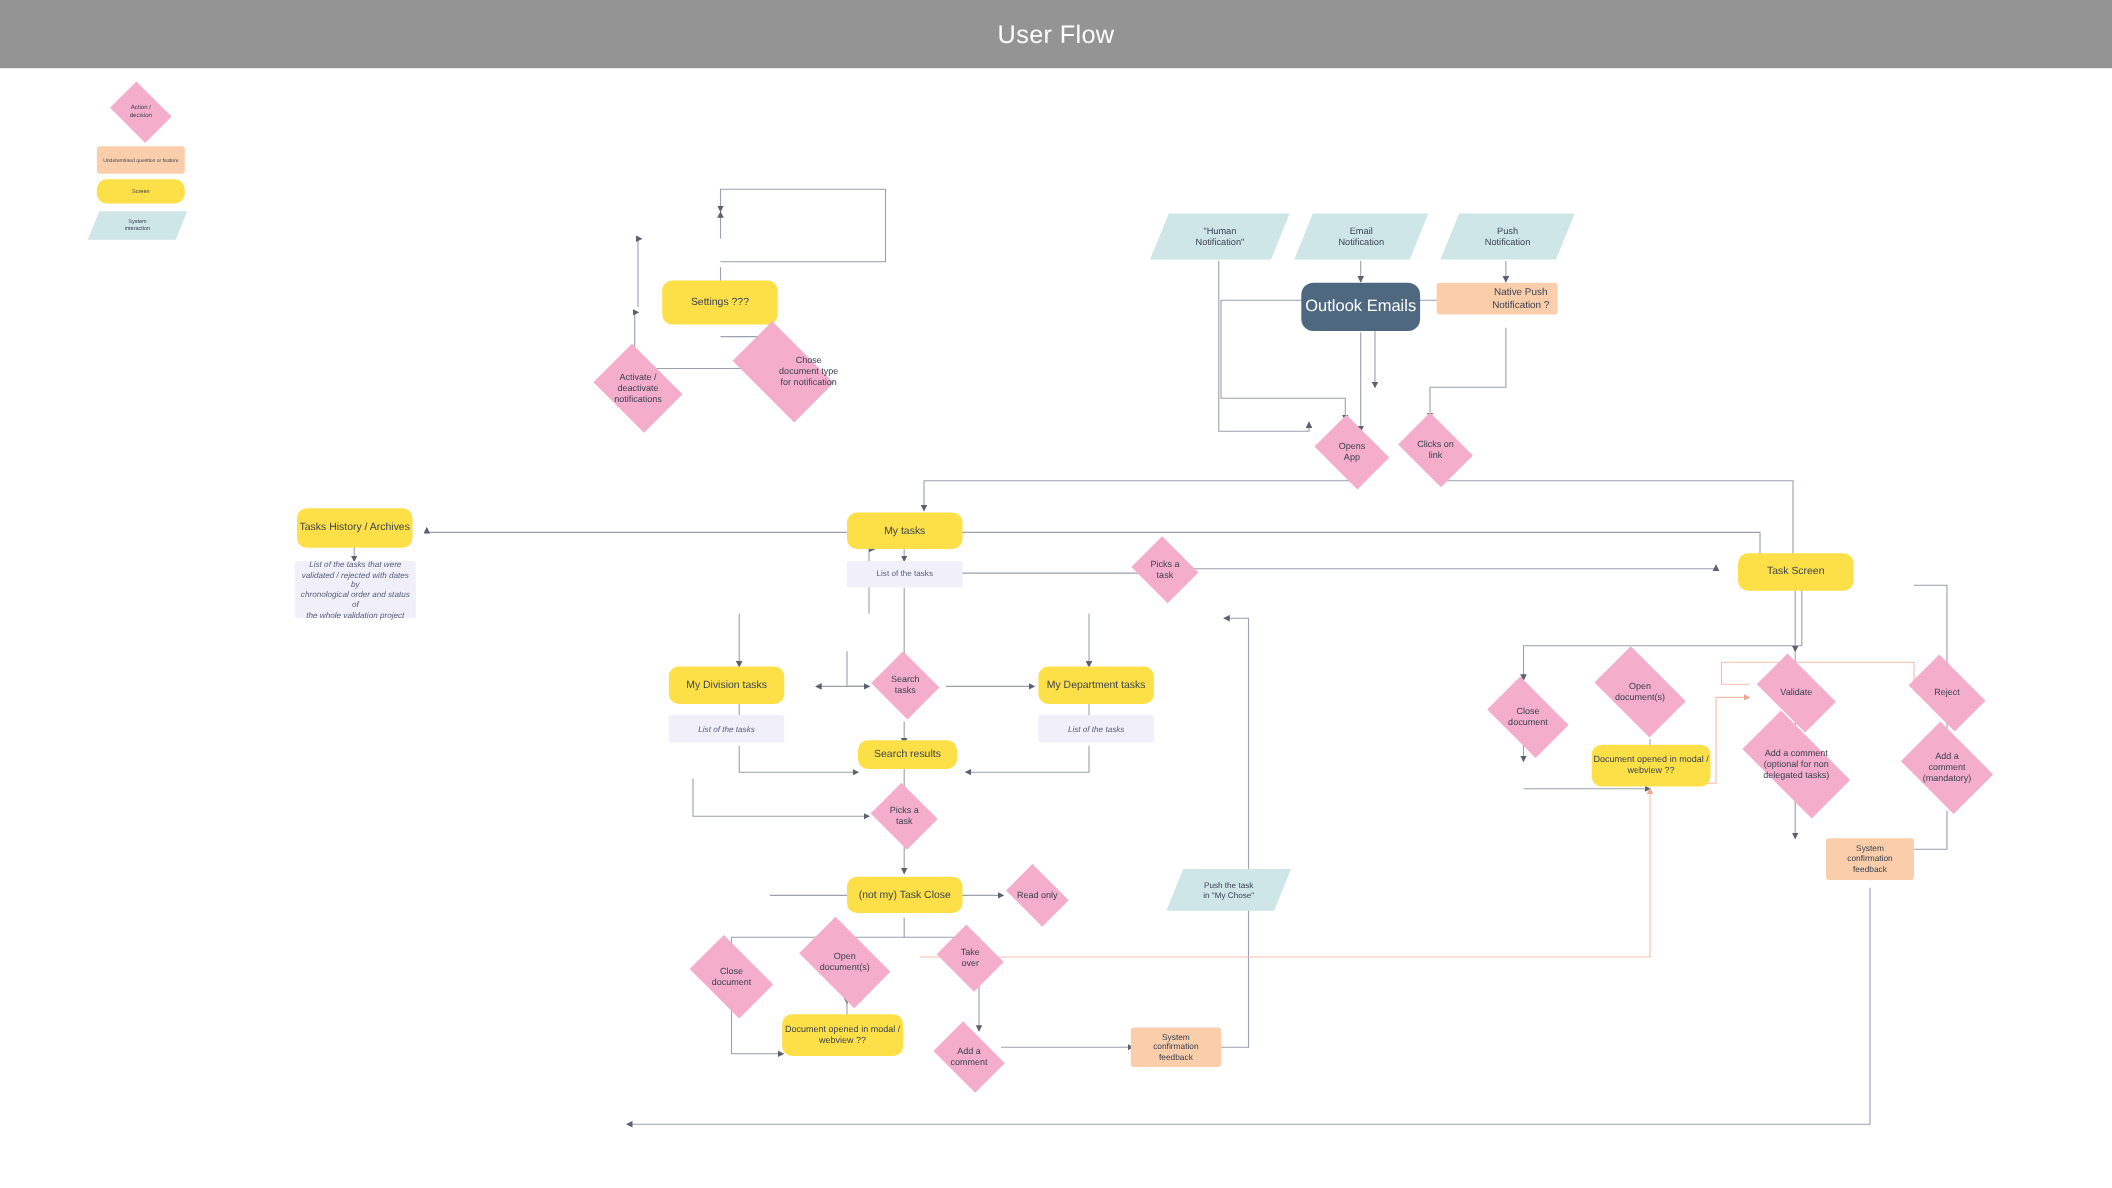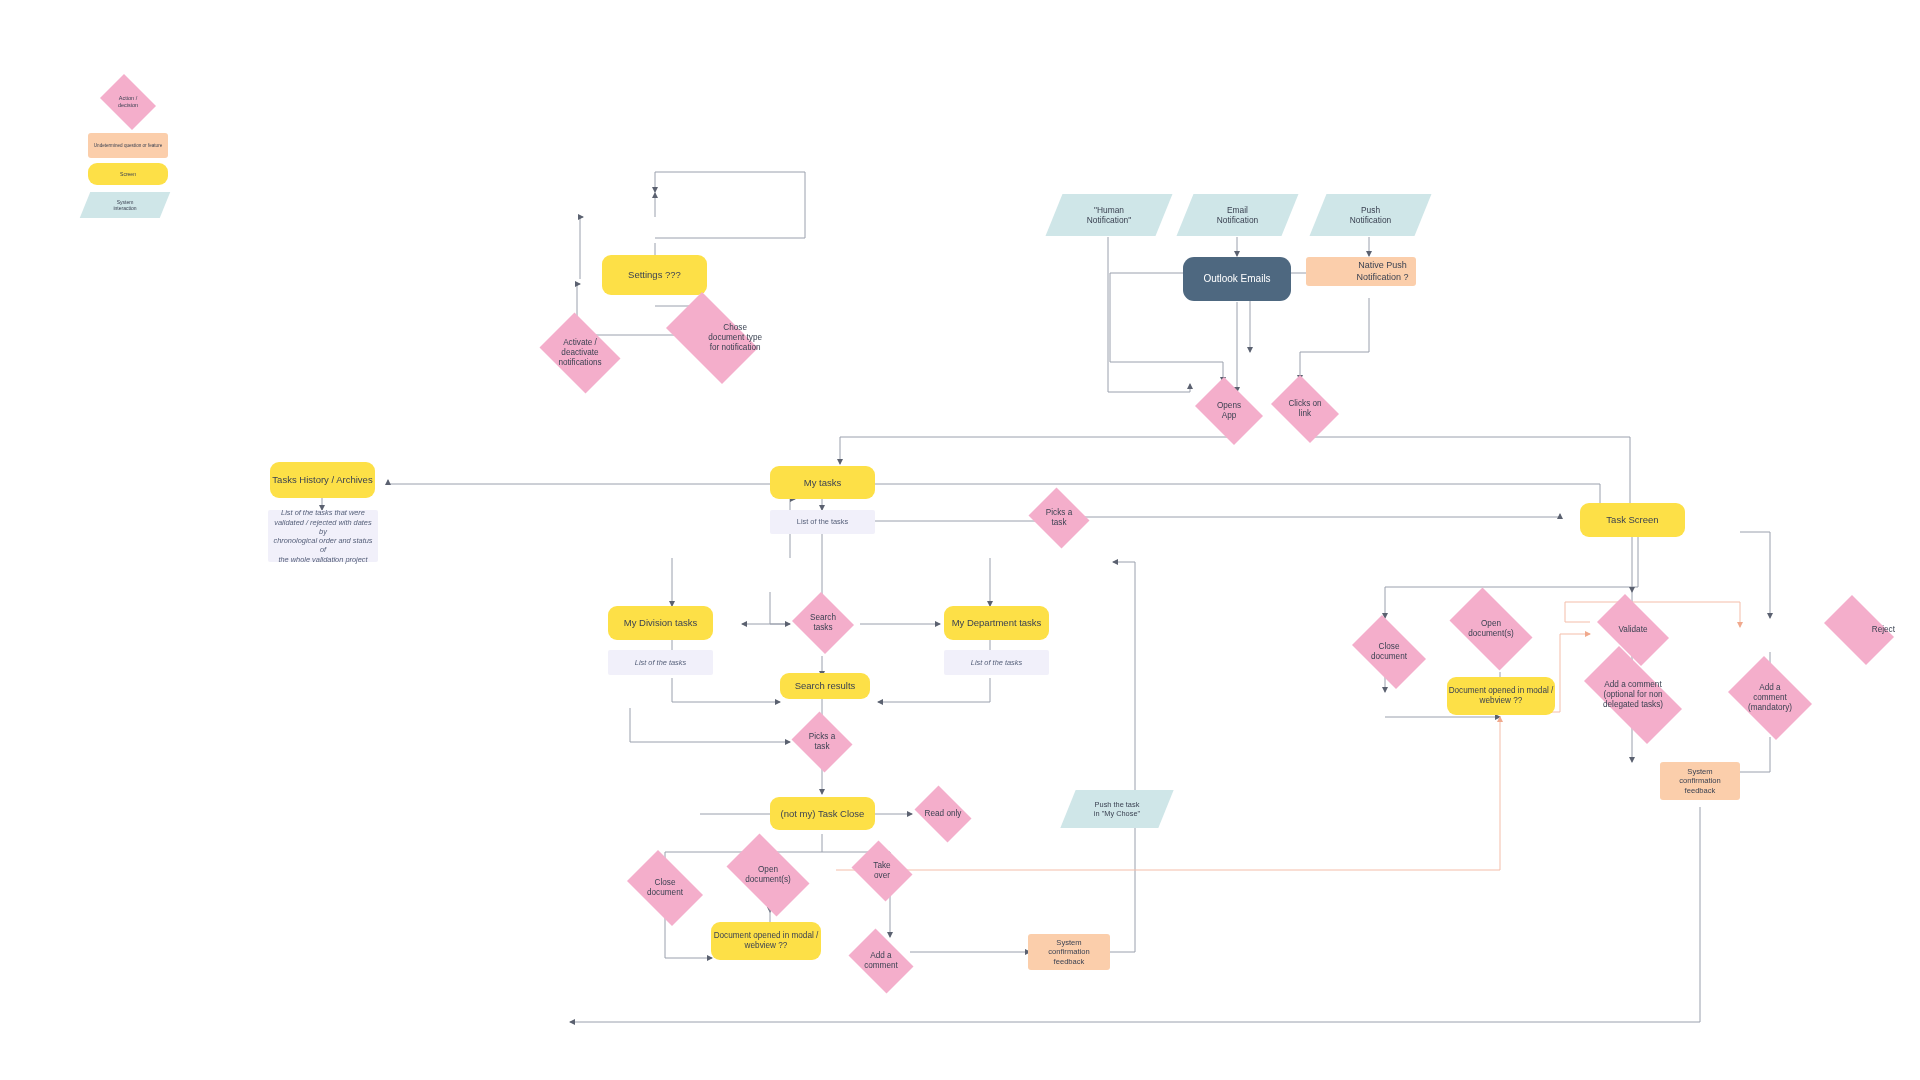--- a/index.html
+++ b/index.html
@@ -44,21 +44,21 @@
   }
   
   .n-note {
     background: #f1f0fa; border-radius: 2px;
     font-size: 7.4px; color: #56607a; font-style: italic;
   }
   .n-note.plain { font-style: normal; }
   
   .n-dark {
     background: #4e6880; border-radius: 11px; color: #ffffff;
-    font-size: 10px;
+    font-size: 15px;
   }
   
   .n-orange {
     background: #fbceab; border-radius: 3px; font-size: 9px;
   }
   
   .n-diamond { background: transparent; font-size: 8.2px; }
   .n-diamond .dshape {
     position: absolute; left: 0; top: 0; width: 100%; height: 100%;
     background: #f4aecb; transform: rotate(45deg) scale(.707);
@@ -88,20 +88,23 @@
     text-align: center; color: #373737;
     font-size: 40px; line-height: 1.32; font-weight: 400;
     white-space: pre-line;
   }
 </style>
 </head>
 <body>
 
 <div id="stage">
 
+  <div class="titlebar">
+    <div class="title">User Flow</div>
+  </div>
 
   <div id="canvas">
 
     <svg class="edges">
       <defs>
         <marker id="ah" markerWidth="6" markerHeight="6" refX="5" refY="3" orient="auto">
           <path d="M0,0 L6,3 L0,6 z" fill="#5b6170"></path>
         </marker>
         <marker id="ah2" markerWidth="6" markerHeight="6" refX="5" refY="3" orient="auto">
           <path d="M0,0 L6,3 L0,6 z" fill="#f0a98d"></path>
@@ -386,21 +389,21 @@
       <span class="dtext">Validate</span>
     </div>
 
     <div class="node n-diamond" style="left:1570px; top:598px; width:126px; height:70px;">
       <span class="dshape"></span>
       <span class="dtext">Add a comment
 (optional for non
 delegated tasks)</span>
     </div>
 
-    <div class="node n-diamond" style="left:1817px; top:540px; width:84px; height:56px;justify-content:flex-end;">
+    <div class="node n-diamond" style="left:1728px; top:540px; width:84px; height:56px;">
       <span class="dshape"></span>
       <span class="dtext">Reject</span>
     </div>
 
     <div class="node n-diamond" style="left:1722px; top:600px; width:96px; height:72px;">
       <span class="dshape"></span>
       <span class="dtext">Add a
 comment
 (mandatory)</span>
     </div>

